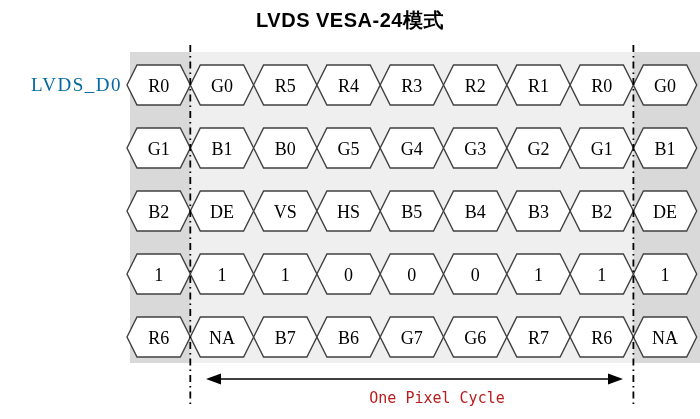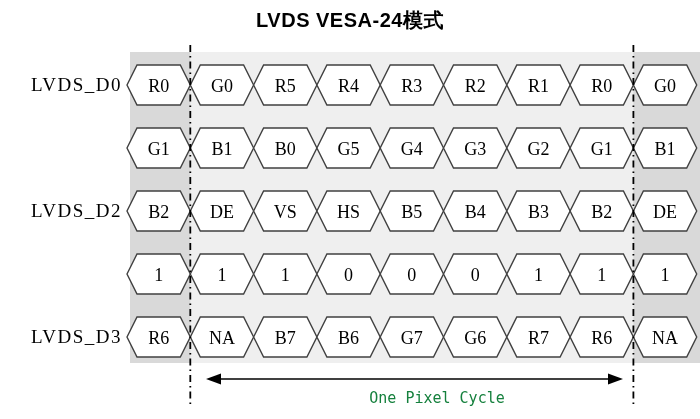--- a/index.html
+++ b/index.html
@@ -31,37 +31,37 @@
   .row-label {
     position: absolute;
     left: 8px;
     width: 114px;
     height: 22px;
     line-height: 22px;
     text-align: right;
     font-family: "Liberation Serif", serif;
     font-size: 19px;
     letter-spacing: 1.5px;
-    color: #000000;
+    color: #0369a1;
     white-space: nowrap;
   }
   .rl0 { top: 74px; }
   .rl1 { top: 137px; }
   .rl2 { top: 200px; }
   .rl3 { top: 263px; }
   .rl4 { top: 326px; }
   .cycle-label {
     position: absolute;
     top: 389px;
     left: 327px;
     width: 220px;
     text-align: center;
     font-family: "DejaVu Sans Mono", monospace;
     font-size: 15px;
-    color: #15803d;
+    color: #b91c1c;
     white-space: nowrap;
   }
   svg.wave {
     position: absolute;
     top: 0;
     left: 0;
   }
 </style>
 </head>
 <body>
@@ -164,17 +164,15 @@
       <path d="M 633.4 337 L 643.4 317 L 686.6999999999999 317 L 696.6999999999999 337 L 686.6999999999999 357 L 643.4 357 Z" fill="#ffffff" stroke="#404040" stroke-width="1.4" stroke-linejoin="miter"></path>
       <text x="665.05" y="343.5" text-anchor="middle" font-family="&quot;Liberation Serif&quot;, serif" font-size="18" fill="#000000">NA</text>
       <line x1="190.3" y1="45" x2="190.3" y2="407" stroke="#000000" stroke-width="1.8" stroke-dasharray="7 4 1.5 4"></line>
       <line x1="633.4" y1="45" x2="633.4" y2="407" stroke="#000000" stroke-width="1.8" stroke-dasharray="7 4 1.5 4"></line>
       <line x1="219" y1="379" x2="610" y2="379" stroke="#000000" stroke-width="1.6"></line>
       <path d="M 206 379 L 221 373.5 L 221 384.5 Z" fill="#000000"></path>
       <path d="M 623 379 L 608 373.5 L 608 384.5 Z" fill="#000000"></path>
     </svg>
 
   <div class="row-label rl0">LVDS_D0</div>
-  <div class="row-label rl2">LVDS_D2</div>
-  <div class="row-label rl4">LVDS_D3</div>
 
   <div class="cycle-label">One Pixel Cycle</div>
 </div>
 
 </body></html>

